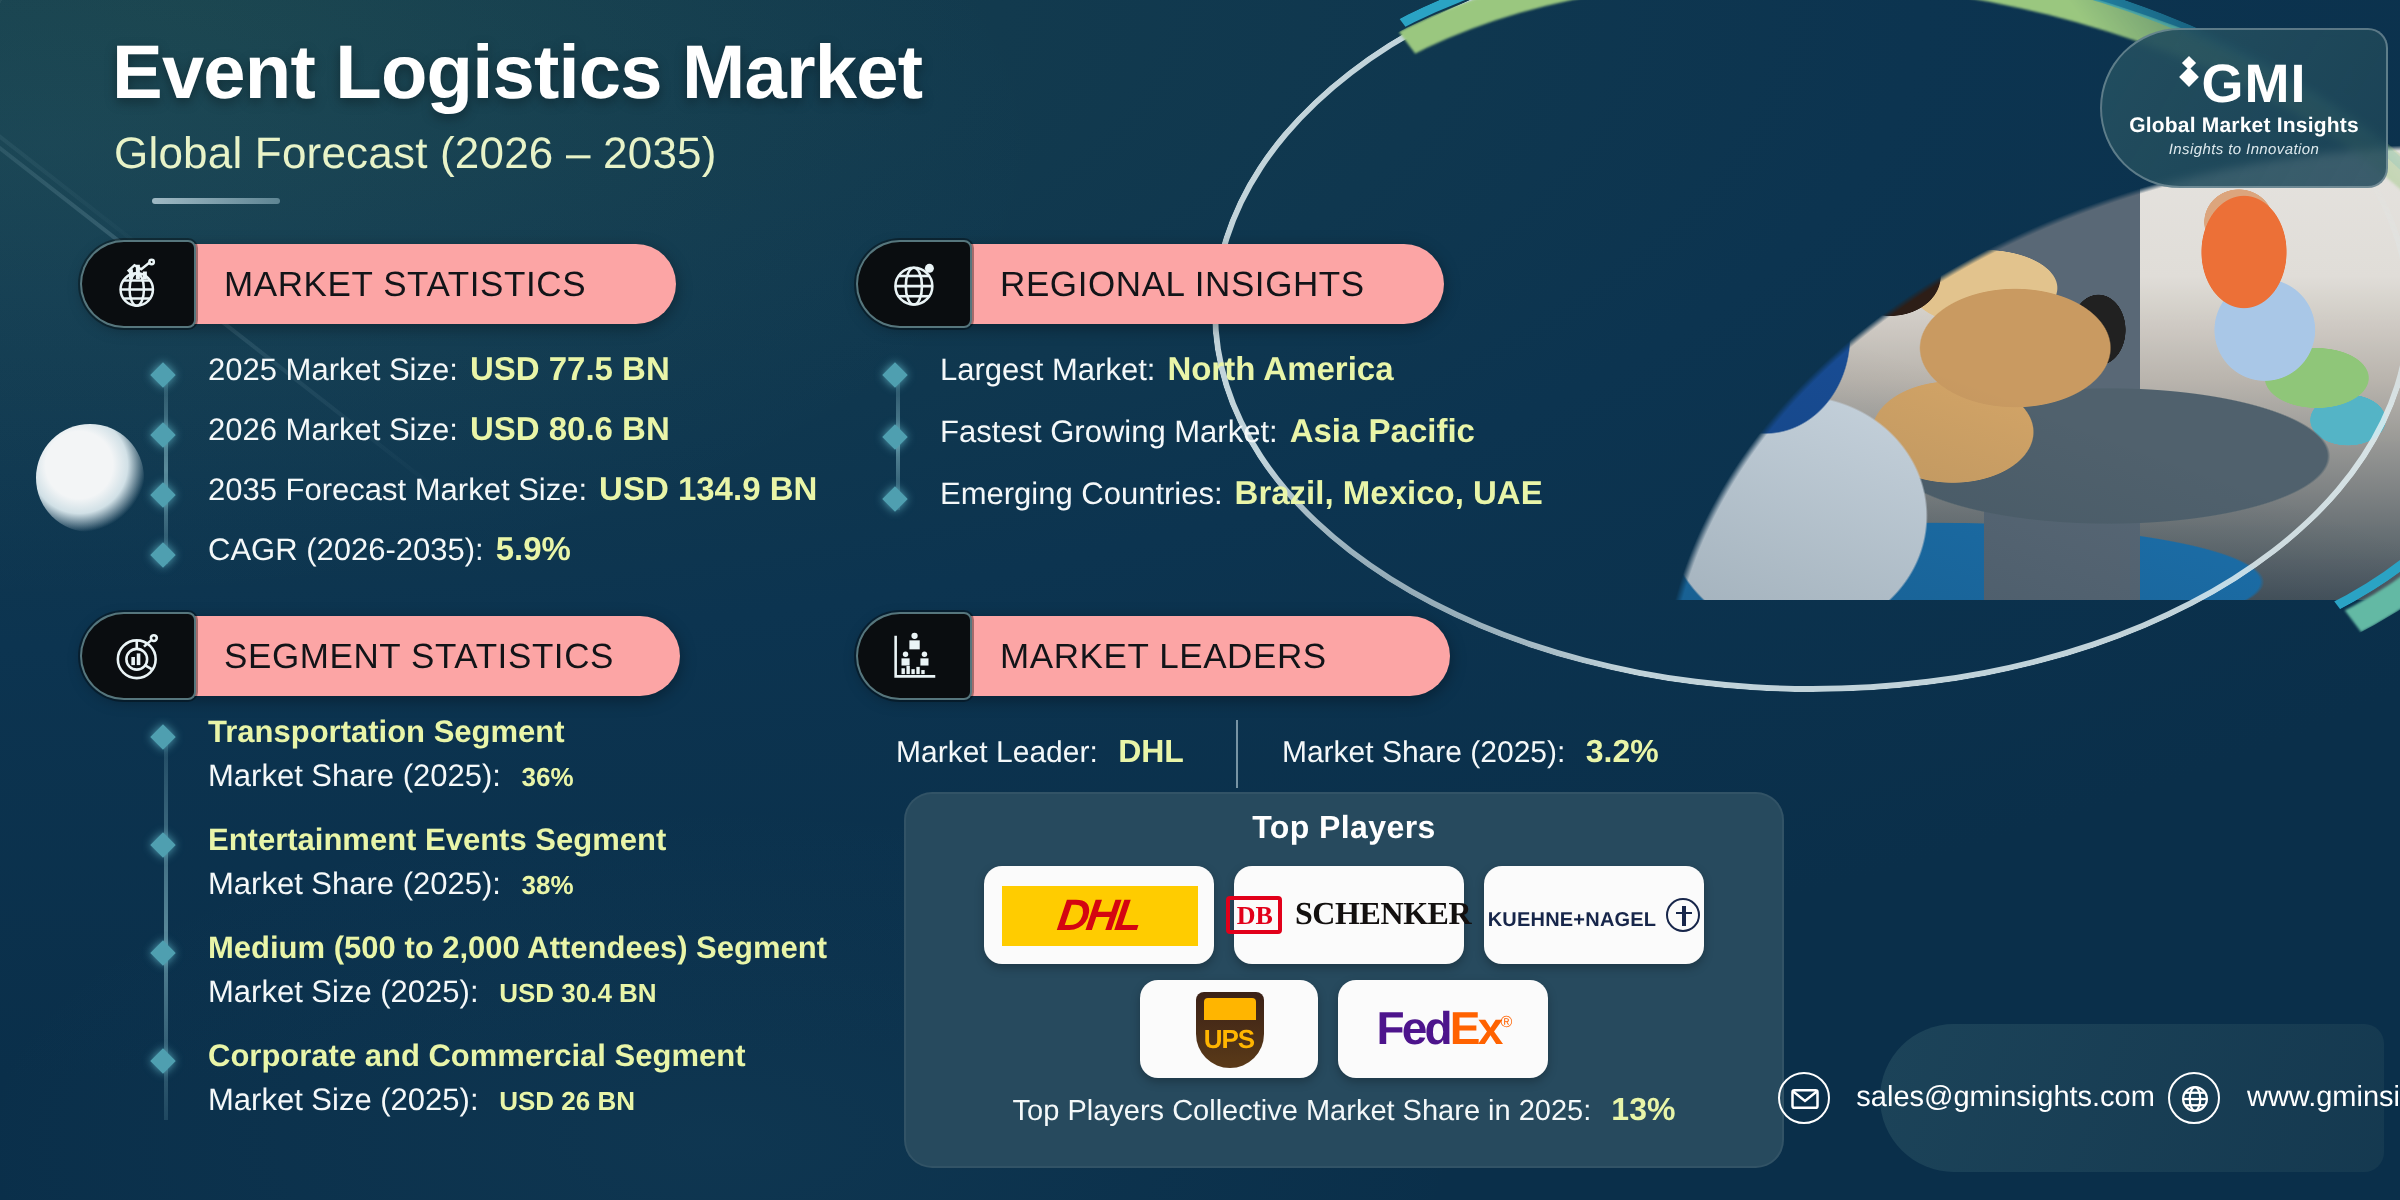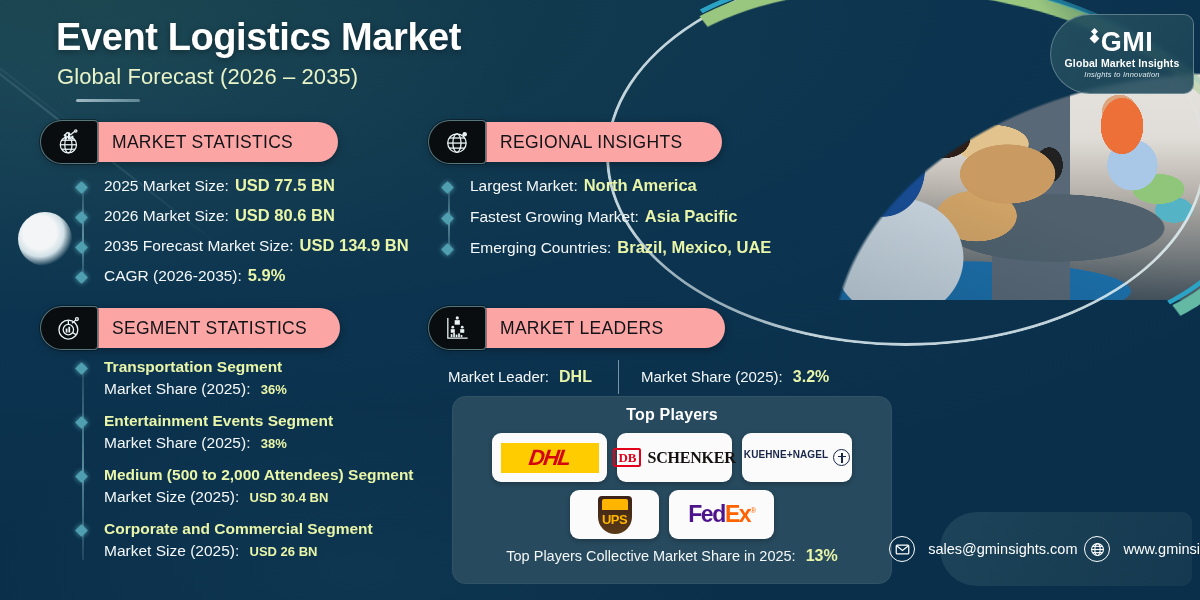--- a/index.html
+++ b/index.html
@@ -213,21 +213,21 @@
   .lc-fx{ width:105px; }
 
   
   .dhl{ width:98px; height:30px; background:#ffcc00; display:flex; align-items:center; justify-content:center; }
   .dhl span{ font-size:22px; font-weight:700; font-style:italic; color:#d40511; letter-spacing:-1.5px; transform:skewX(-8deg); }
   
   .db{ display:flex; align-items:center; gap:6px;font-family:Liberation Serif, serif; }
   .db b{ border:2px solid #e2001a; color:#e2001a; font-size:13px; font-weight:700; padding:0 3px; border-radius:2px; line-height:15px;}
   .db i{ font-style:normal; font-size:16px; font-weight:700; color:#13100f; letter-spacing:-.2px; }
   
-  .kn{ display:flex; align-items:flex-start; gap:5px; }
+  .kn{ display:flex; align-items:flex-end; gap:5px; }
   .kn i{ font-style:normal; font-size:10px; font-weight:700; color:#17264a; letter-spacing:.1px; }
   .kn .anchor{ width:17px; height:17px; border:1.6px solid #17264a; border-radius:50%; position:relative; }
   .kn .anchor:before{ content:""; position:absolute; left:7px; top:3px; width:1.6px; height:10px; background:#17264a; }
   .kn .anchor:after{ content:""; position:absolute; left:4px; top:5.5px; width:8px; height:1.6px; background:#17264a; }
   
   .ups{ width:34px; height:38px; background:#351c15; border-radius:4px 4px 17px 17px; position:relative;
         background:linear-gradient(180deg,#3b2117,#5a3a18); display:flex; align-items:flex-end; justify-content:center; }
   .ups:before{ content:""; position:absolute; left:4px; top:3px; right:4px; height:11px; background:#ffb500; border-radius:2px 2px 0 0;}
   .ups span{ font-size:13px; font-weight:700; color:#ffb500; margin-bottom:7px; letter-spacing:-.5px; }
   

